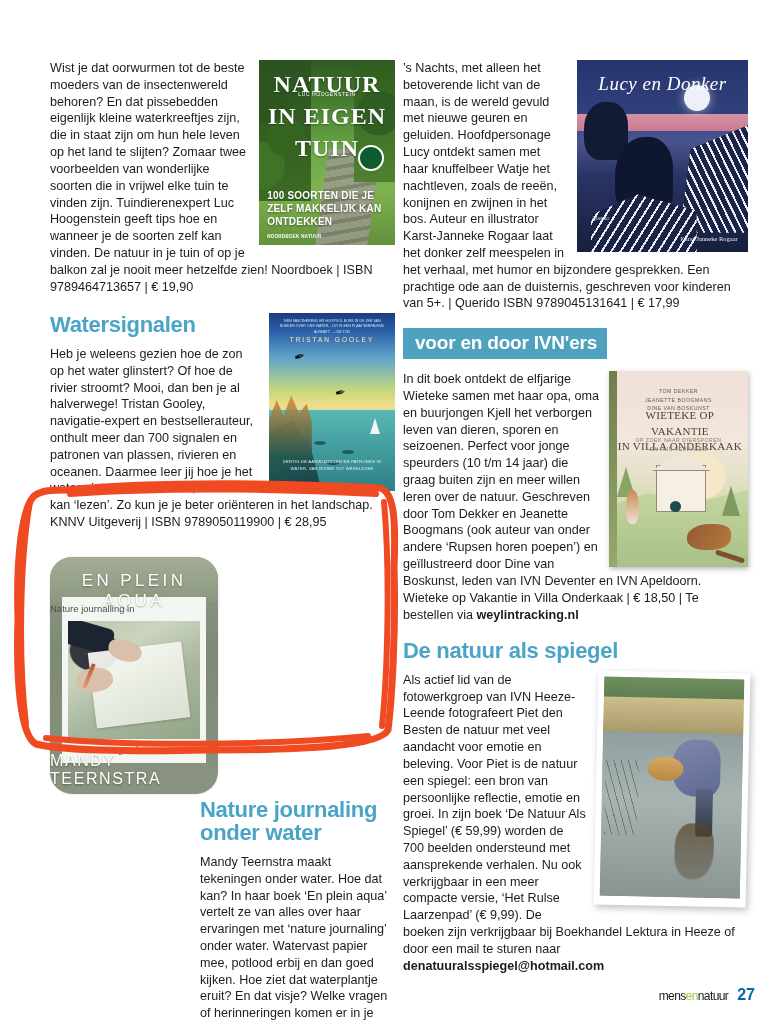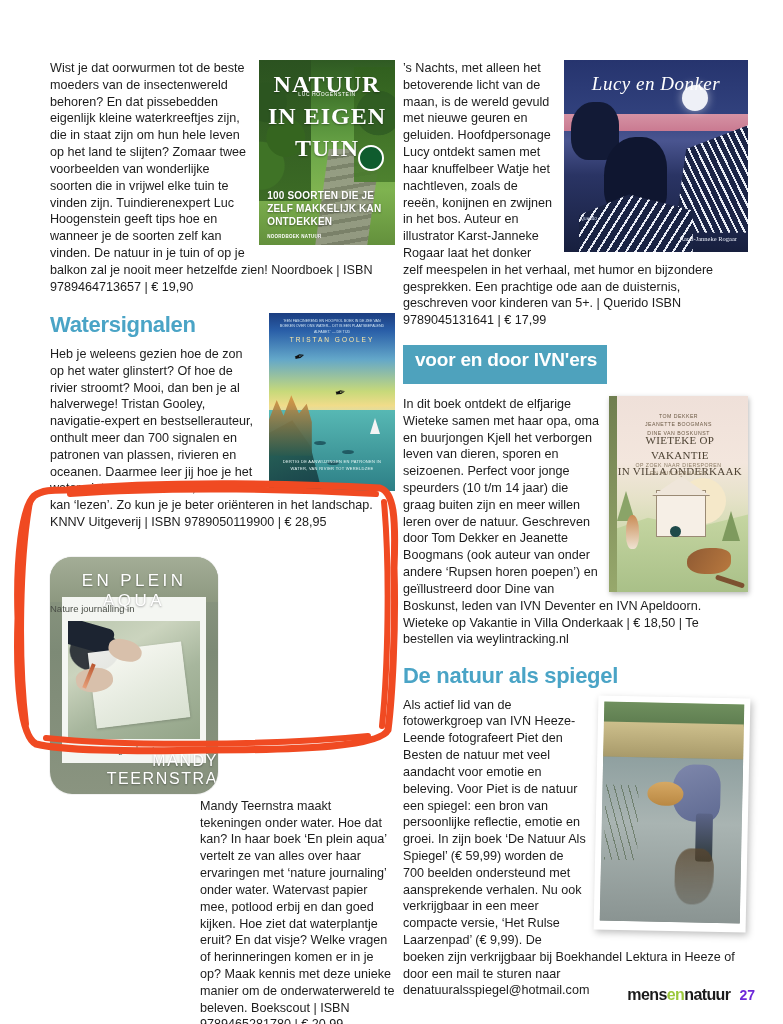--- a/index.html
+++ b/index.html
@@ -36,37 +36,37 @@
     letter-spacing: -0.3px;
     margin: 0 0 9px 0;
   }
 
   .banner {
     background: #4ea2bd;
     color: #ffffff;
     font-size: 19px;
     font-weight: bold;
     letter-spacing: -0.2px;
-    padding: 5px 10px 14px 12px;
+    padding: 5px 10px 6px 12px;
     display: inline-block;
     margin: 0 0 12px 0;
     line-height: 1.05;
   }
 
   
   .body-txt {
     font-size: 12.6px;
     line-height: 1.335;
     color: #1c1c1c;
     text-align: left;
     hyphens: none;
     margin: 0;
     white-space: pre-line;
   }
-  .body-txt b, .bold-link { font-weight: normal; }
+  .body-txt b, .bold-link { font-weight: bold; }
 
   
   .article { position: relative; margin-bottom: 16px; }
   .cover {
     float: right;
     margin: 0 0 4px 10px;
     border: 0;
     position: relative;
   }
   .cover.left { float: left; margin: 0 12px 4px 0; }
@@ -229,21 +229,21 @@
   .bk-aqua .pencil {
     position:absolute; left:14%; top:36%; width:4px; height:26px;
     background:linear-gradient(180deg,#b9552e,#e7a07a); transform:rotate(22deg);
   }
   .bk-aqua .t3 {
     position:absolute; left:0; right:0; bottom:16.5%;
     text-align:center; color:#4b4f48; font-size:9px;
   }
   .bk-aqua .t4 {
     position:absolute; left:0; right:0; bottom:2.5%;
-    text-align:right; color:#fff; font-size:16px; letter-spacing:1.6px;
+    text-align:left; color:#fff; font-size:16px; letter-spacing:1.6px;
     text-shadow:0 1px 2px rgba(0,0,0,.35);
   }
 
   
   .bk-wieteke {
     width: 139px; height: 196px;
     background: linear-gradient(180deg,#efe0d9 0%, #f3e6dd 34%, #e6e2c9 52%, #cfd9ad 72%, #b9cb96 100%);
     box-shadow: 1px 2px 5px rgba(0,0,0,.28);
   }
   .bk-wieteke .spine {
@@ -354,23 +354,23 @@
     position:absolute; left:2%; top:38%; width:24%; height:34%;
     background:
       repeating-linear-gradient(74deg, rgba(70,90,60,.55) 0 1px, transparent 1px 7px);
   }
 
   
   .footer {
     position:absolute; right:28px; bottom:20px;
     display:flex; align-items:baseline; gap:9px;
   }
-  .logo { font-size:16px; font-weight:bold; letter-spacing:-0.6px; color:#1b1b1b; }
+  .logo { font-size:12px; font-weight:normal; letter-spacing:-0.6px; color:#1b1b1b; }
   .logo .en { color:#9bc83c; }
-  .pageno { font-size:14px; color:#6d28d9; font-weight:bold; }
+  .pageno { font-size:16px; color:#0369a1; font-weight:bold; }
 
   
   .annot {
     position:absolute;
     left: 8px; top: 478px;
     width: 392px; height: 282px;
     pointer-events:none;
   }
   .annot svg { display:block; overflow:visible; }
 </style>
@@ -428,30 +428,31 @@
         <div class="photo">
           <div class="sleeve"></div>
           <div class="sheet"></div>
           <div class="hand1"></div>
           <div class="hand2"></div>
           <div class="pencil"></div>
         </div>
         <div class="t3">en goed water</div>
         <div class="t4">MANDY TEERNSTRA</div>
       </div>
+      <h2 class="art-title" style="width:195px;float:right;"><span>Nature journaling onder water</span></h2>
       <p class="body-txt" style="width:195px;float:right;">Mandy Teernstra maakt tekeningen onder water. Hoe dat kan? In haar boek ‘En plein aqua’ vertelt ze van alles over haar ervaringen met ‘nature journaling’ onder water. Watervast papier mee, potlood erbij en dan goed kijken. Hoe ziet dat waterplantje eruit? En dat visje? Welke vragen of herinneringen komen er in je op? Maak kennis met deze unieke manier om de onderwaterwereld te beleven. Boekscout | ISBN 9789465281780 | € 20,99</p>
       <div class="clear"></div>
     </div>
 
   </div>
 
   <div class="col col-right">
 
     <div class="article">
-      <div class="cover" style="width:184px;height:192px;position:relative;overflow:hidden;background:linear-gradient(180deg,#26346e 0%,#31417d 28%,#4a5590 42%,#2a3464 60%,#171f3e 100%);">
+      <div class="cover" style="width:171px;height:192px;position:relative;overflow:hidden;background:linear-gradient(180deg,#26346e 0%,#31417d 28%,#4a5590 42%,#2a3464 60%,#171f3e 100%);">
         <div style="position:absolute;left:0;right:0;top:28%;height:9%;background:linear-gradient(180deg,#e79ba8,#d97f92);opacity:.9;"></div>
         <div style="position:absolute;right:22%;top:13%;width:26px;height:26px;border-radius:50%;background:#eef0f7;box-shadow:0 0 10px rgba(255,255,255,.55);"></div>
         <div style="position:absolute;left:4%;top:22%;width:26%;height:30%;background:#121a36;border-radius:46% 40% 30% 36%;"></div>
         <div style="position:absolute;left:22%;top:40%;width:34%;height:40%;background:#0f1630;border-radius:50% 40% 26% 30%;"></div>
         <div style="position:absolute;right:0;top:34%;width:40%;height:56%;background:repeating-linear-gradient(64deg,#e9ecf5 0 2px,#1b2446 2px 7px);clip-path:polygon(16% 22%,100% 0,100% 100%,0 100%);"></div>
         <div style="position:absolute;left:8%;bottom:0;width:62%;height:30%;background:repeating-linear-gradient(-58deg,#e9ecf5 0 2px,#1a2343 2px 8px);clip-path:polygon(0 36%,44% 0,100% 28%,100% 100%,0 100%);"></div>
         <div style="position:absolute;left:0;right:0;top:7%;text-align:center;color:#fff;font-family:'Liberation Serif',serif;font-style:italic;font-size:19px;letter-spacing:.5px;">Lucy en Donker</div>
         <div style="position:absolute;left:9%;bottom:16%;color:#cfd6e8;font-size:4.6px;">Querido</div>
         <div style="position:absolute;right:6%;bottom:5%;color:#e6eaf4;font-size:6.5px;font-family:'Liberation Serif',serif;">Karst-Janneke Rogaar</div>
       </div>

